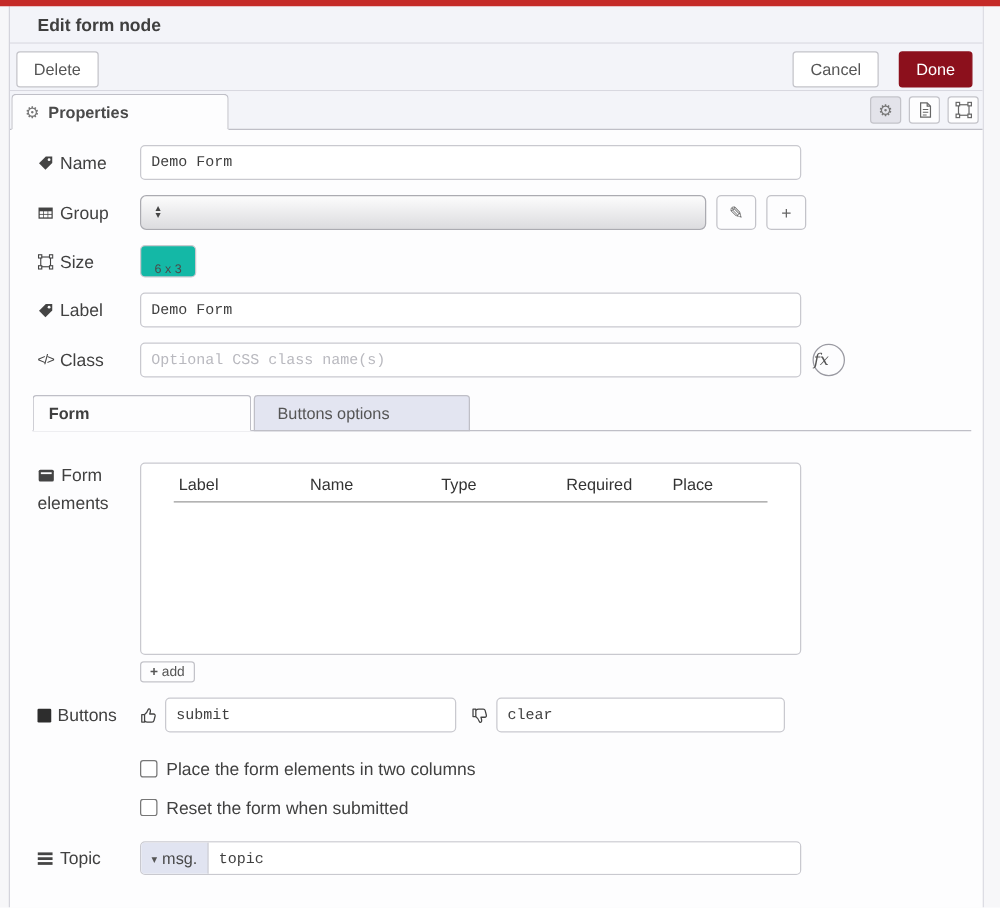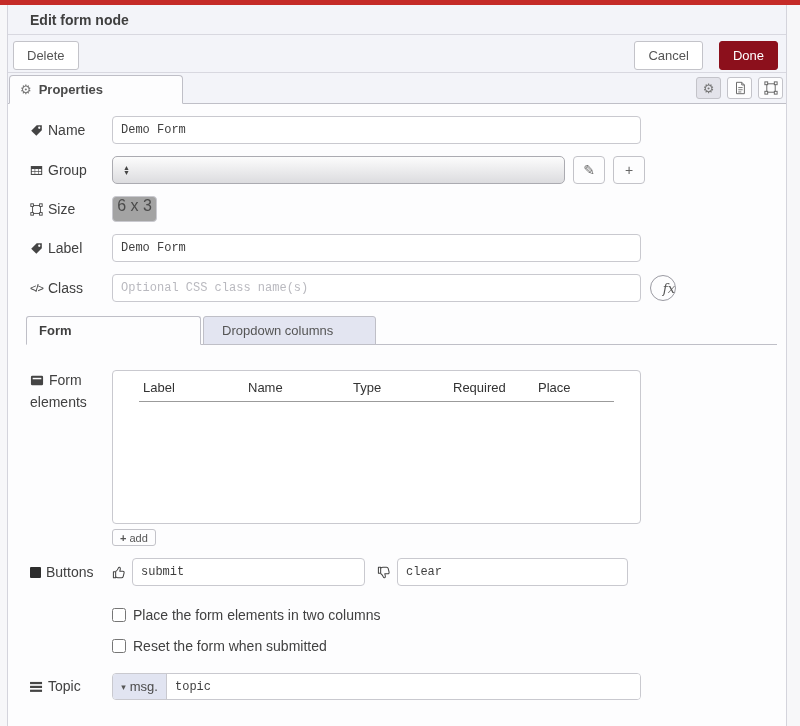--- a/index.html
+++ b/index.html
@@ -80,27 +80,27 @@
   }
   .mac-select .sel-text { flex:1; }
   .sel-arrows { display:flex; flex-direction:column; font-size:7px; line-height:5px; color:#444; }
   .small-btn {
     width:32px; height:28px; margin-left:8px;
     border:1px solid #c3c3c9; border-radius:4px; background:#fdfdfe;
     color:#666; font-size:14px; display:flex; align-items:center; justify-content:center; cursor:pointer;
   }
   .size-btn {
     width:45px; height:26px; border:1px solid #c9c9cf; border-radius:4px;
-    background:#a3a3a3; font-size:16px; color:#4a4a4a;
-    display:flex; align-items:flex-start; justify-content:center; cursor:pointer;
+    background:#14b8a6; font-size:10px; color:#4a4a4a;
+    display:flex; align-items:flex-end; justify-content:center; cursor:pointer;
   }
   .code-ico { font-size:11px; letter-spacing:-1px; color:#444; }
   .fx-btn {
     width:26px; height:26px; margin-left:9px; border:1px solid #9a9aa2; border-radius:50%;
-    background:#fdfdfe; display:flex; align-items:center; justify-content:flex-end;
+    background:#fdfdfe; display:flex; align-items:center; justify-content:flex-start;
     font-family:"DejaVu Serif", serif; font-style:italic; font-size:13px; color:#555; cursor:pointer;
   }
 
   .inner-tabs {
     margin:14px 0 0 -4px; height:29px; width:751px;
     border-bottom:1px solid #bfbfc7; position:relative; display:flex;
   }
   .itab {
     height:29px; display:flex; align-items:center;
     border:1px solid #bfbfc7; border-radius:3px 3px 0 0;
@@ -280,21 +280,21 @@
       <div class="fx-btn">
         <span>fx</span>
       </div>
     </div>
 
     <div class="inner-tabs">
       <div class="itab itab-active">
         <span>Form</span>
       </div>
       <div class="itab itab-inactive">
-        <span>Dropdown columns</span>
+        <span>Buttons options</span>
       </div>
     </div>
 
     <div class="fe-section">
       <div class="field-label" style="margin-top:2px;">
         <svg width="14" height="13" viewBox="0 0 16 15">
           <rect x="1" y="2" width="14" height="11" rx="1.5" fill="#444"></rect>
           <rect x="3" y="4.4" width="10" height="1.7" fill="#fdfdfe"></rect>
         </svg>
         <span>Form</span>

